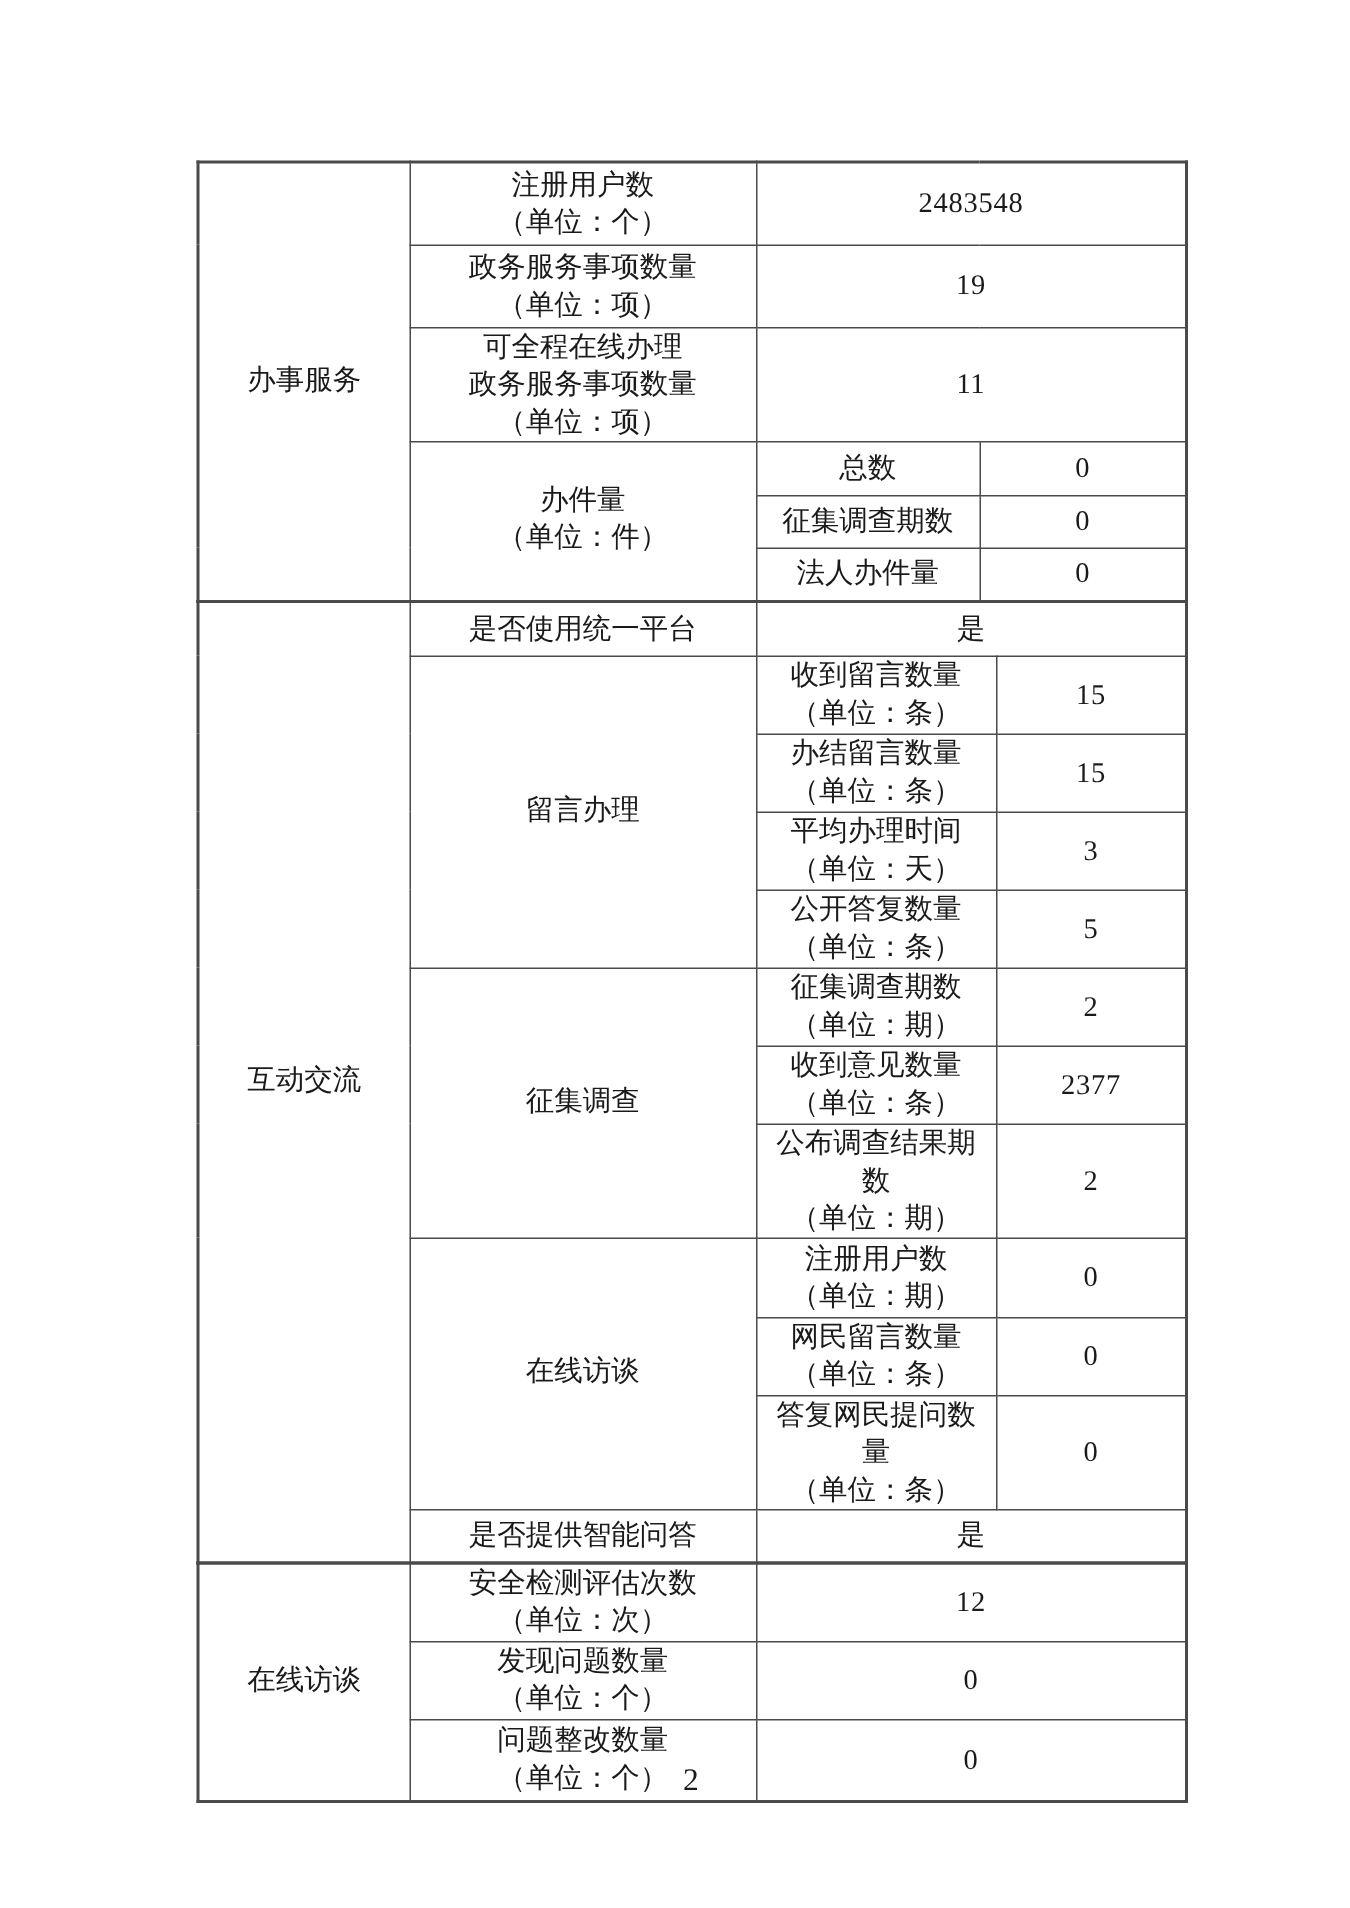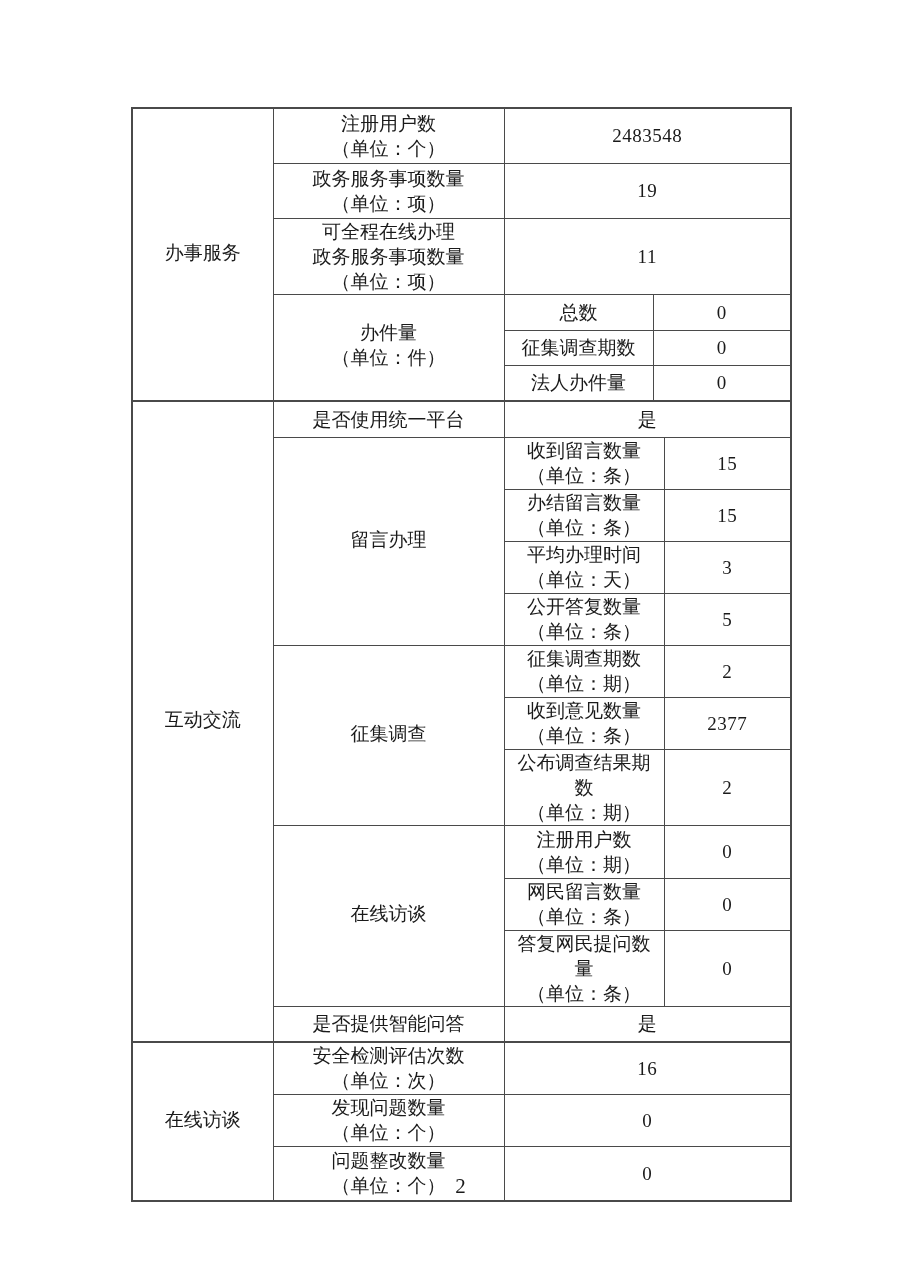--- a/index.html
+++ b/index.html
@@ -224,21 +224,21 @@
           <col style="width:231px">
           <col style="width:287px">
       </colgroup>
       <tbody>
           <tr style="height:52px">
         <td rowspan="3" class="groupcell">在线访谈</td>
         <td>
           <div>安全检测评估次数</div>
           <div>（单位：次）</div>
         </td>
-        <td class="num">16</td>
+        <td class="num">12</td>
       </tr>
       <tr style="height:52px">
         <td>
           <div>发现问题数量</div>
           <div>（单位：个）</div>
         </td>
         <td class="num">0</td>
       </tr>
       <tr style="height:55px">
         <td>

